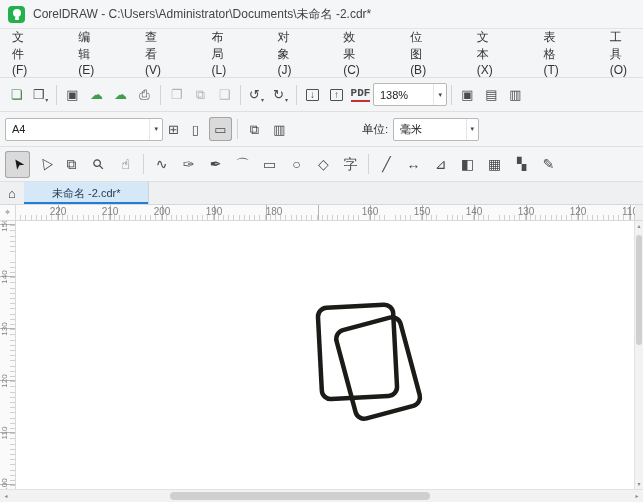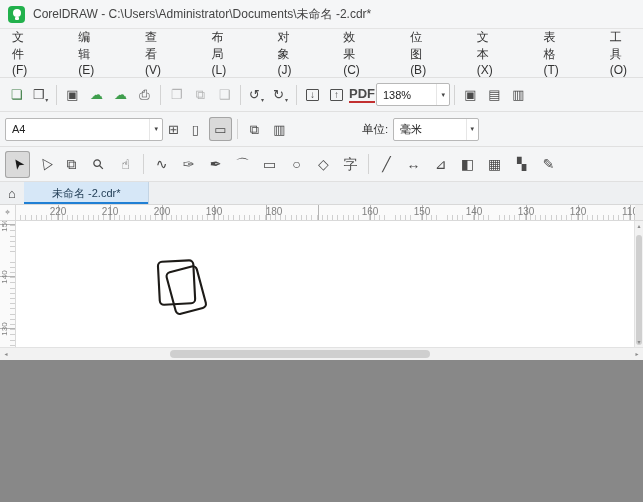--- a/index.html
+++ b/index.html
@@ -1,17 +1,17 @@
 <!DOCTYPE html>
 <html><head>
 <meta charset="utf-8">
 <style>
   html,body{margin:0;padding:0;background:#888;}
   .screen{
-    width:643px;height:360px;position:relative;overflow:hidden;
+    width:643px;height:502px;position:relative;overflow:hidden;
     background:#fff;color:#3a3a3a;
     font-family:"Liberation Sans","DejaVu Sans",sans-serif;
     display:flex;flex-direction:column;font-size:12px;
   }
   
   .titlebar{flex:0 0 28px;background:#f5f6f7;border-bottom:1px solid #e4e4e4;
     display:flex;align-items:center;padding:0 8px;gap:8px;}
   .logo{width:17px;height:17px;background:#22b14c;border-radius:4px;position:relative;flex:0 0 17px;}
   .logo::before{content:"";position:absolute;left:4.5px;top:3px;width:8px;height:8px;border-radius:50%;background:#fff;}
   .logo::after{content:"";position:absolute;left:6.5px;top:11.5px;width:4px;height:2.5px;background:#fff;border-radius:1px;}
@@ -34,21 +34,21 @@
   .tbtn.selected{background:#dadada;box-shadow:inset 0 0 0 1px #a5a5a5;}
   .tbtn .dd{font-size:6px;color:#555;margin-left:1px;align-self:flex-end;margin-bottom:4px;}
   .tbtn.boxed .glyph{border:1.4px solid #4f4f4f;border-radius:1px;padding:0 3px;font-size:10px;font-weight:bold;}
   .sep{width:1px;height:20px;background:#d3d3d3;margin:0 3px;flex:0 0 1px;}
   
   [data-name="pick-tool"] .glyph,[data-name="shape-tool"] .glyph{transform:rotate(-125deg);}
   [data-name="pick-tool"] .glyph{color:#1a1a1a;}
   [data-name="zoom-tool"] .glyph{transform:rotate(-45deg);}
   [data-name="cloud-download-button"] .glyph,[data-name="cloud-upload-button"] .glyph{color:#3f9e4d;}
   [data-name="new-document-button"] .glyph{color:#3f7d46;}
-  [data-name="pdf-button"] .glyph{font-size:13px;font-weight:bold;border-bottom:2px solid #c23030;padding-bottom:1px;}
+  [data-name="pdf-button"] .glyph{font-size:11px;font-weight:bold;border-bottom:2px solid #c23030;padding-bottom:1px;font-family:Liberation Mono, monospace;}
   [data-name="transparency-tool"] .glyph{font-size:12px;}
   
   .combo{height:21px;background:#fff;border:1px solid #b8b8b8;border-radius:2px;
     display:flex;align-items:center;padding-left:6px;font-size:11px;color:#222;}
   .combo .dd{margin-left:auto;align-self:stretch;display:flex;align-items:center;
     padding:0 4px;border-left:1px solid #e6e6e6;font-size:7px;color:#444;}
   .combo.pagesize{width:150px;}
   .combo.units{width:78px;}
   
   .spin-col{display:flex;flex-direction:column;gap:2px;}

